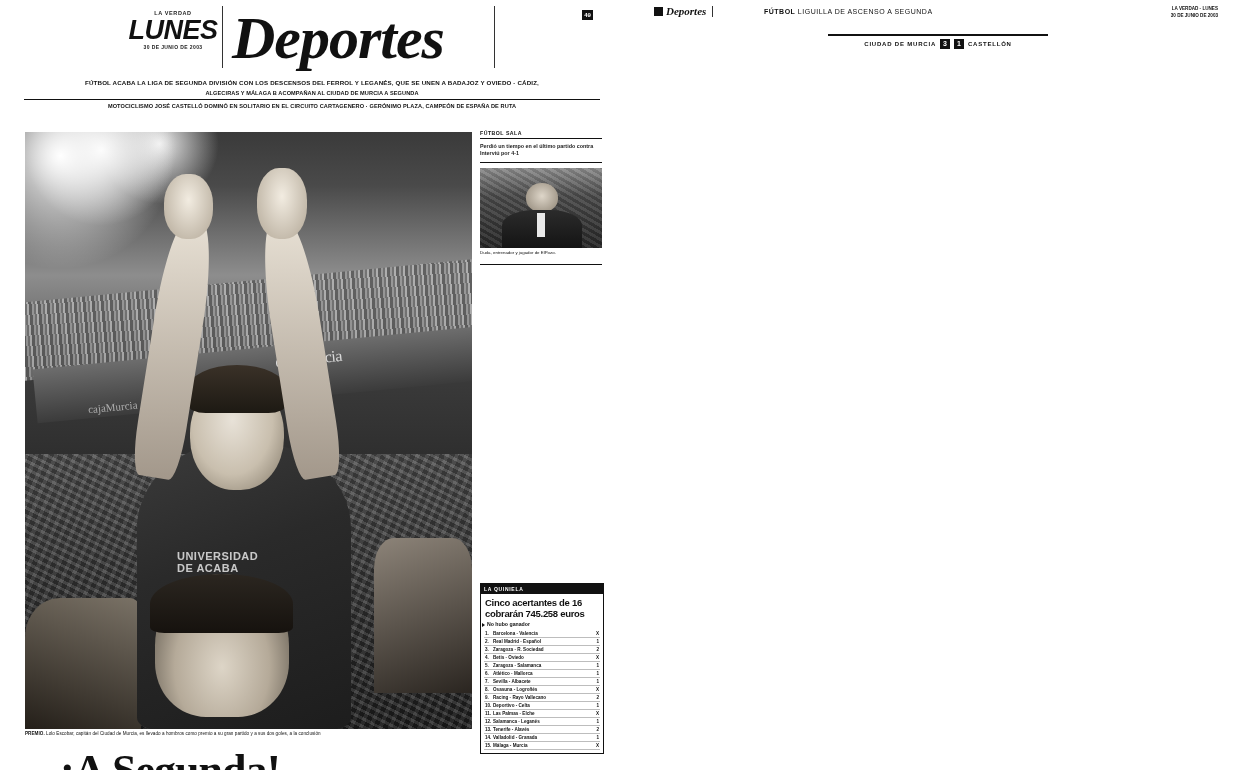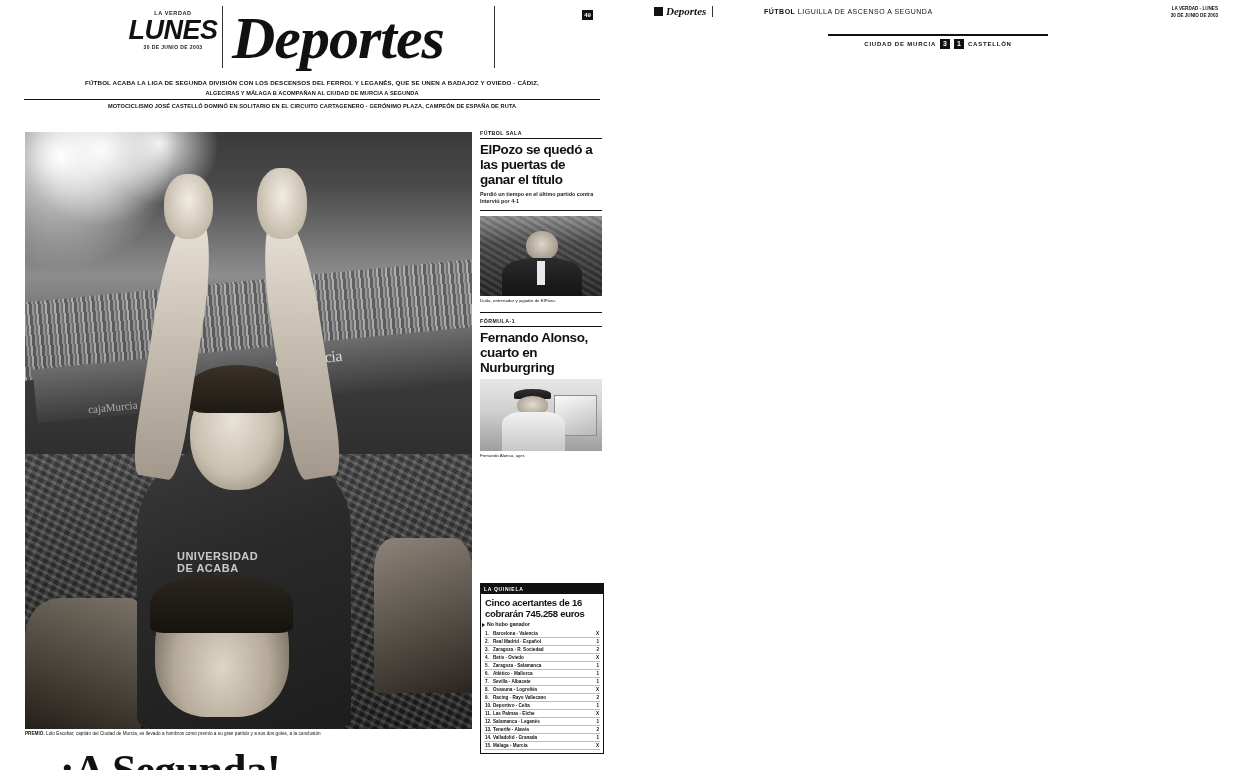--- a/index.html
+++ b/index.html
@@ -204,49 +204,34 @@
       <span>Lolo Escobar, capitán del Ciudad de Murcia, es llevado a hombros como premio a su gran partido y a sus dos goles, a la conclusión</span>
     </div>
 
     <div id="bottom-headline">¡A Segunda!</div>
 
     <div id="lcol">
 
       <div>
         <div class="kicker">FÚTBOL SALA</div>
         <div class="kicker-rule"></div>
-        <div class="col-head">ElPozo se quedó a las puertas de ganar el título</div>
         <div class="col-sub">Perdió un tiempo en el último partido contra Interviú por 4-1</div>
         <div class="col-rule"></div>
         <div class="col-photo">
           <div class="p-duda">
             <div class="face"></div>
             <div class="suit"></div>
             <div class="tie"></div>
           </div>
         </div>
         <div class="col-caption">Duda, entrenador y jugador de ElPozo.</div>
       </div>
 
       <div class="col-rule" style="margin-top:8px;"></div>
 
-      <div>
-        <div class="kicker">FÓRMULA-1</div>
-        <div class="kicker-rule"></div>
-        <div class="col-head">Fernando Alonso, cuarto en Nurburgring</div>
-        <div class="col-photo" style="height:72px;">
-          <div class="p-alonso">
-            <div class="panel"></div>
-            <div class="cap"></div>
-            <div class="face"></div>
-            <div class="body"></div>
-          </div>
-        </div>
-        <div class="col-caption">Fernando Alonso, ayer.</div>
-      </div>
     </div>
 
     <div id="quiniela">
       <div id="q-head">LA QUINIELA</div>
       <div id="q-title">Cinco acertantes de 16 cobrarán 745.258 euros</div>
       <div id="q-sub">No hubo ganador</div>
       <div id="q-list">
           <div class="q-row">
             <span class="n">1.</span>
             <span class="m">Barcelona - Valencia</span>

